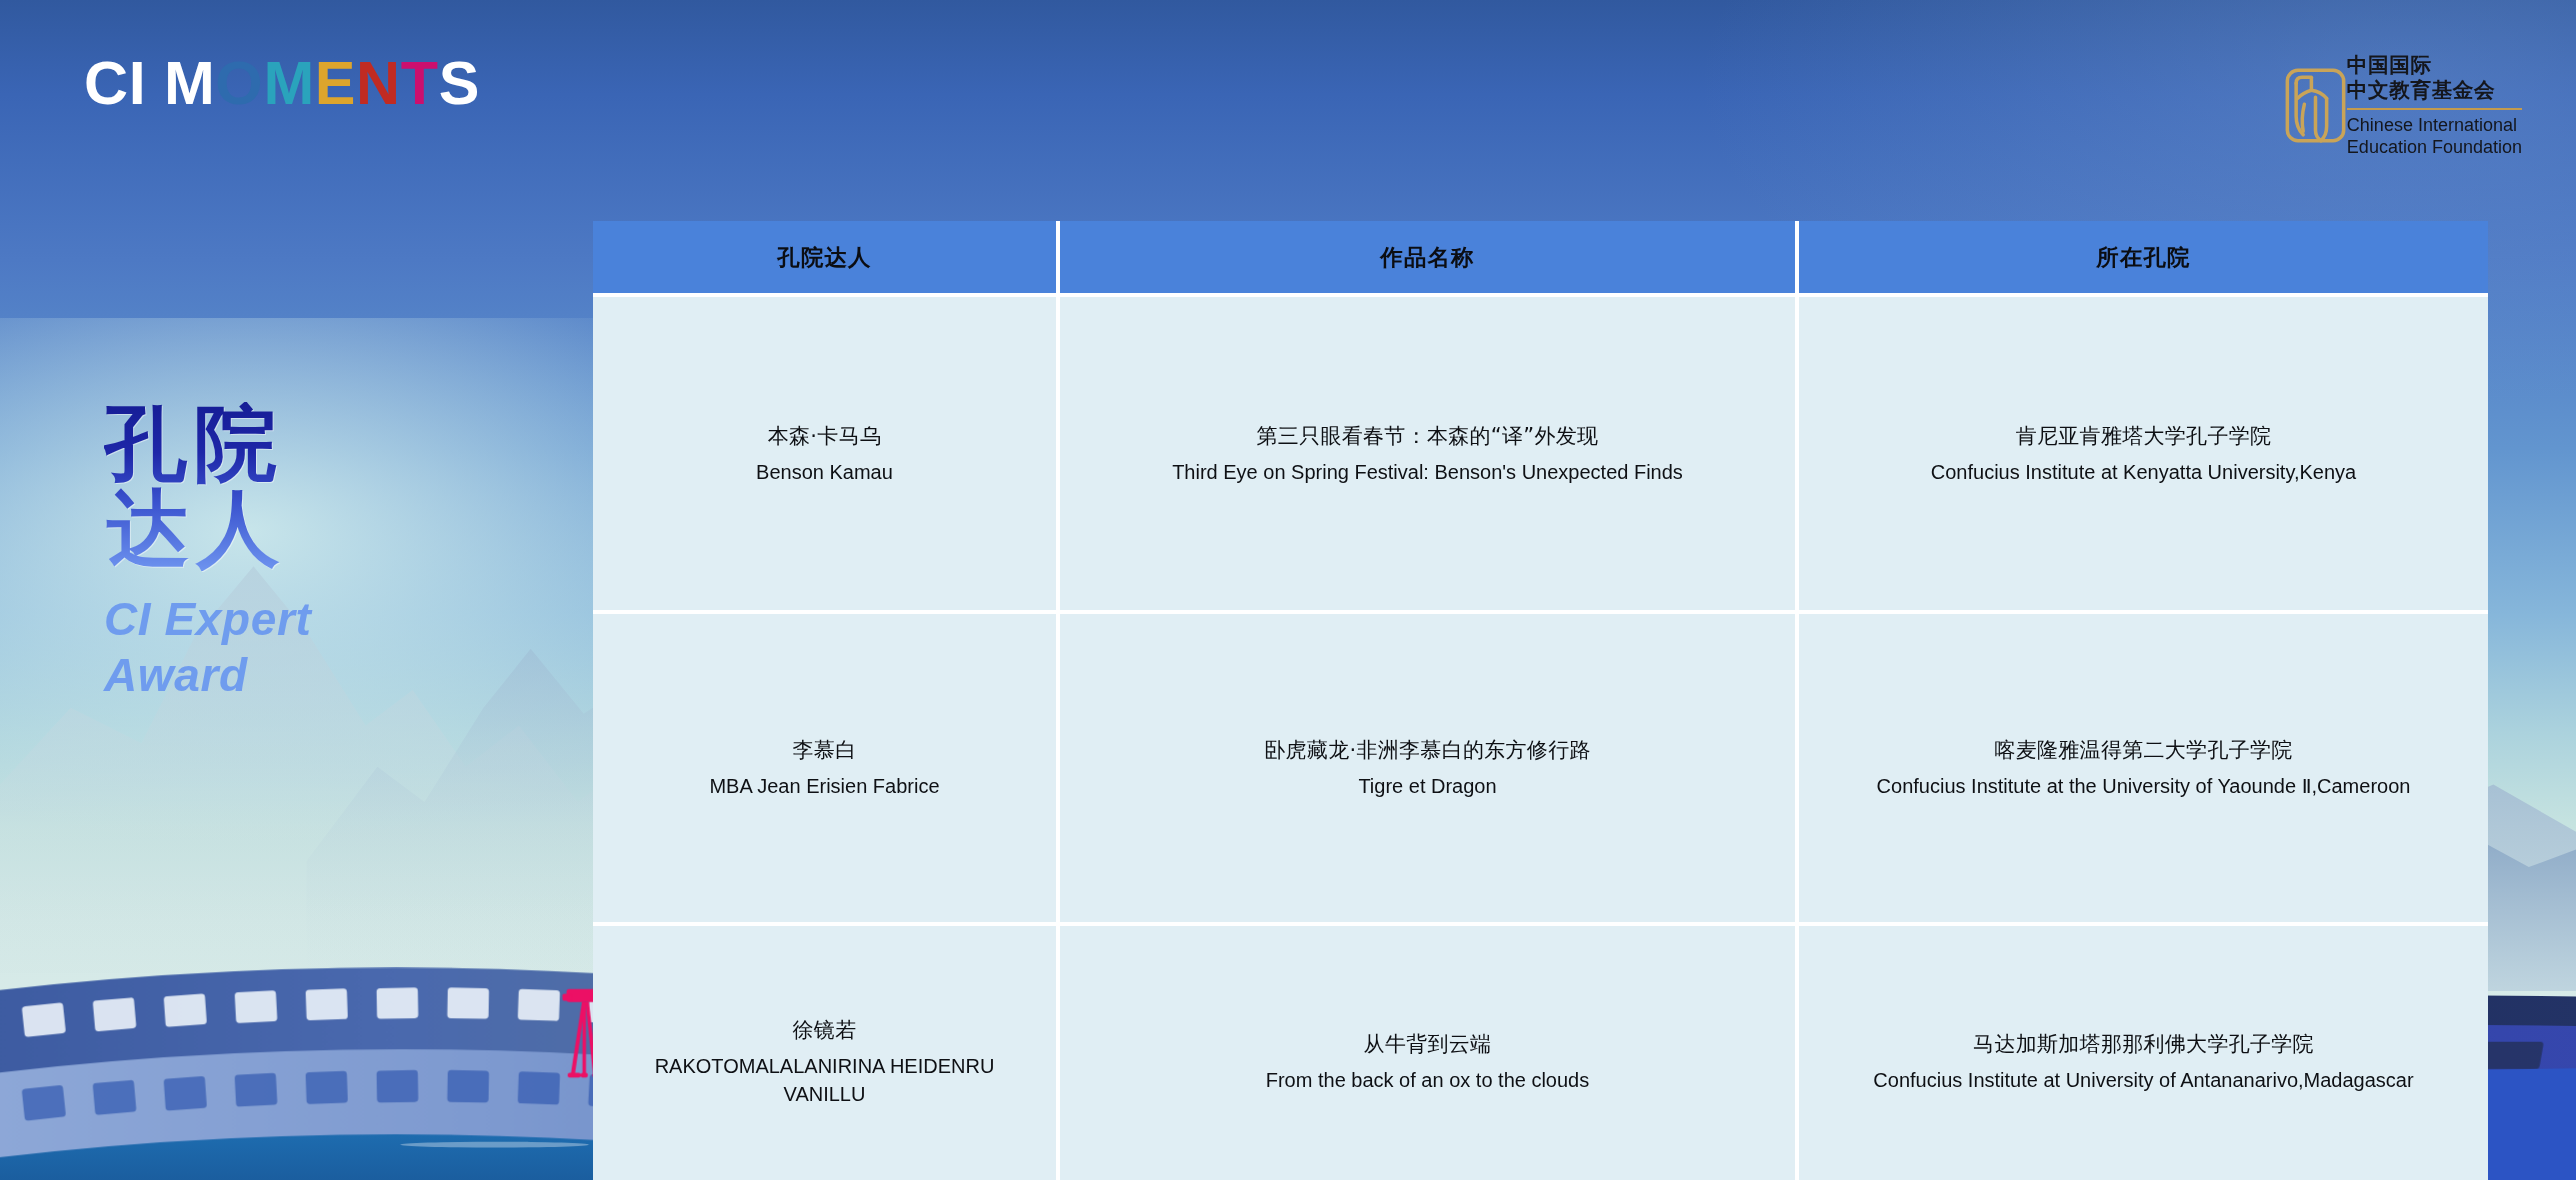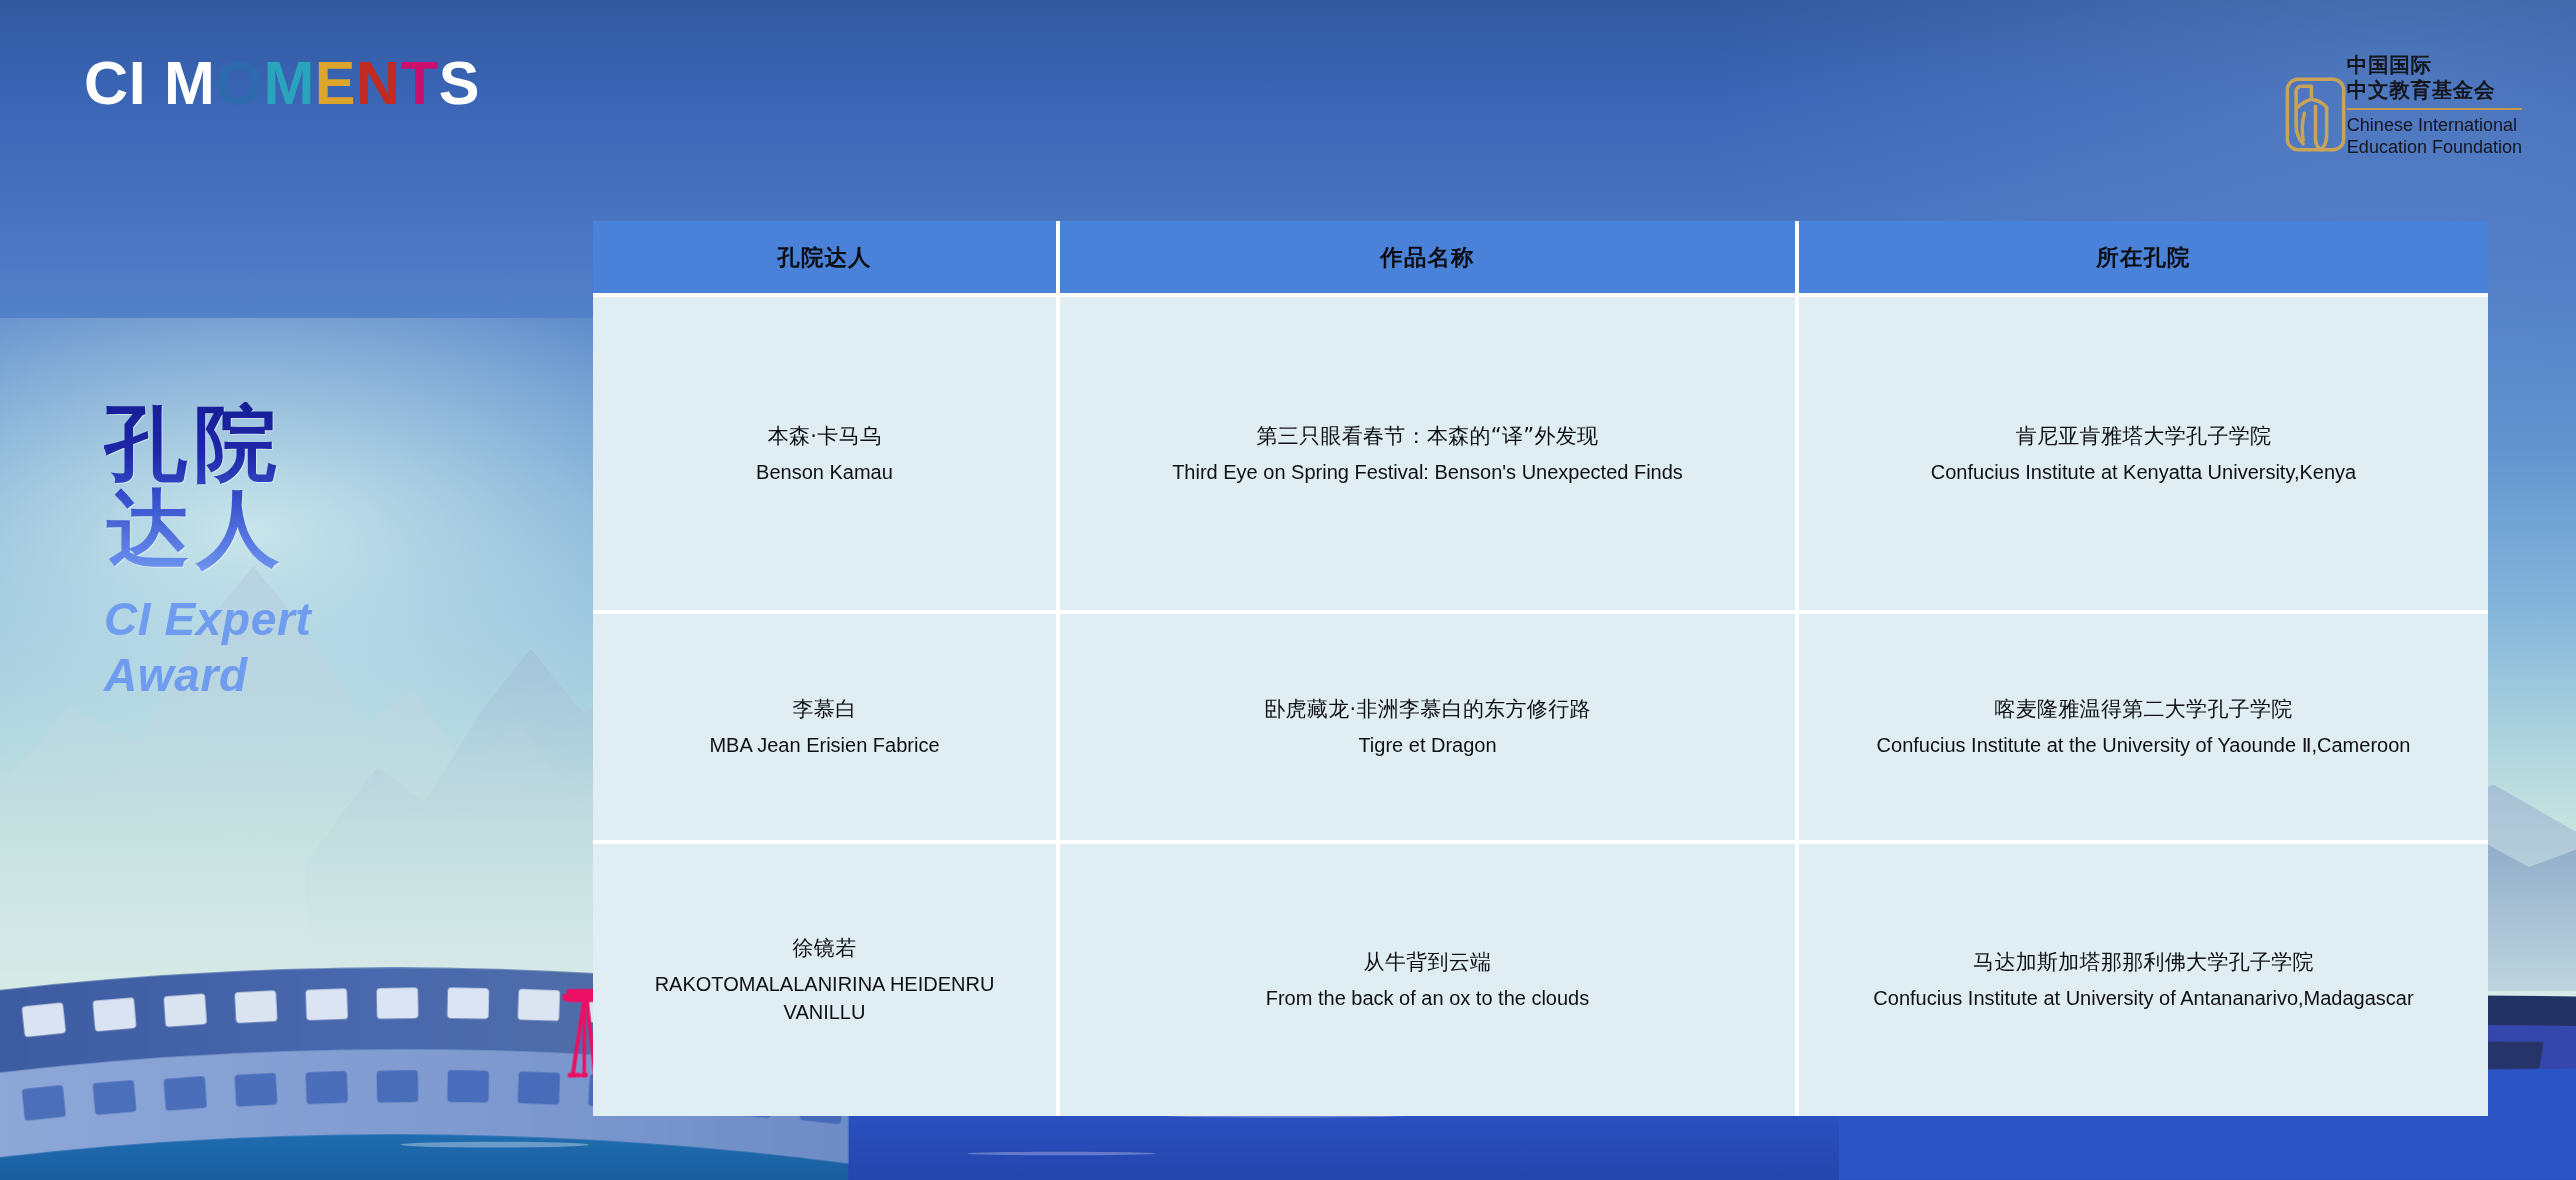--- a/index.html
+++ b/index.html
@@ -73,21 +73,21 @@
     font-family: "Liberation Sans", "DejaVu Sans", sans-serif;
     display: inline-block;
   }
   #wordmark .sp { width: 17.7px; display: inline-block; }
 
   
   #cief-logo {
     position: absolute;
     right: 54px; top: 53px;
     display: flex;
-    align-items: flex-end;
+    align-items: center;
     gap: 1px;
     padding-left: 44px;
   }
   #cief-seal { width: 61px; height: 87px; flex: none; }
   #cief-text { display: flex; flex-direction: column; justify-content: center; }
   .cief-cn {
     font-size: 20.6px;
     font-weight: 700;
     color: #14161c;
     line-height: 1.22;
@@ -193,21 +193,21 @@
     text-align: center;
     vertical-align: middle;
     border-right: 4.1px solid #ffffff;
     border-top: 4.1px solid #ffffff;
     padding: 15.3px 20px;
     font-family: "Liberation Sans", "DejaVu Sans", sans-serif;
   }
   #award-table td:last-child { border-right: none; }
 
   #award-table tr.r1 td { height: 317px; }
-  #award-table tr.r2 td { height: 230px; margin-left: 28px; }
+  #award-table tr.r2 td { height: 312px; margin-left: 28px; }
   #award-table tr.r3 td { height: 276px; }
 
   .cell-cn {
     font-size: 21px;
     line-height: 1.5;
     font-family: "DejaVu Sans", "Liberation Sans", sans-serif;
     letter-spacing: 0.3px;
   }
   .cell-en {
     font-size: 20px;

